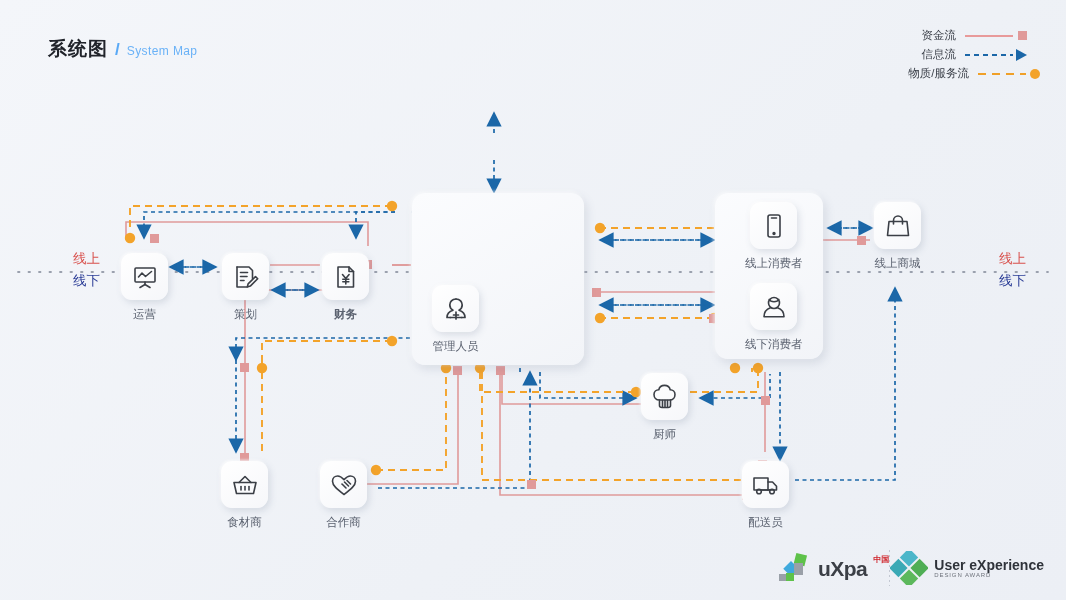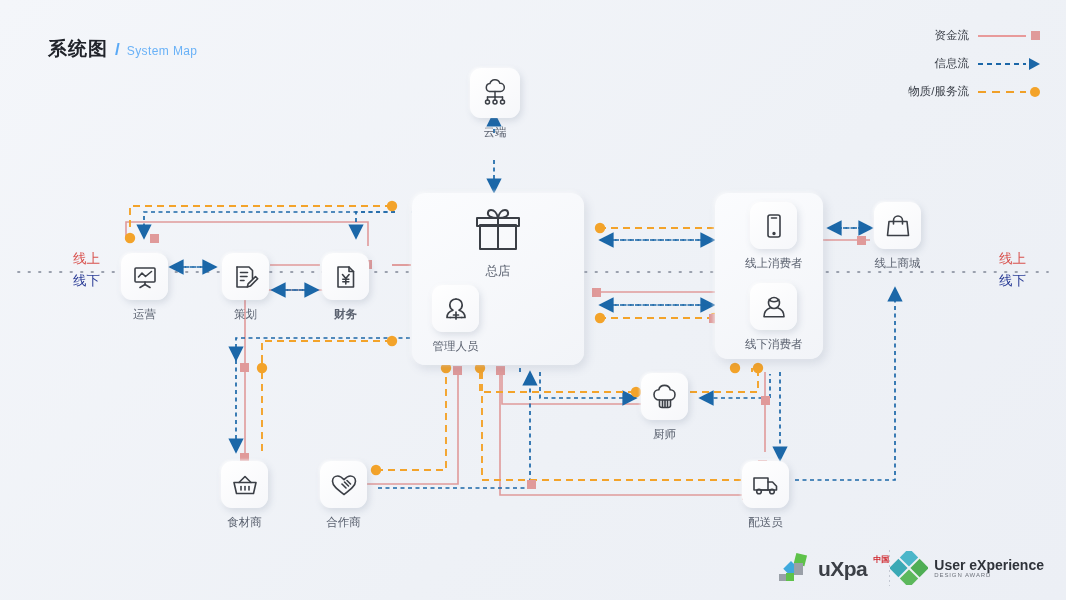--- a/index.html
+++ b/index.html
@@ -16,21 +16,21 @@
   }
   svg.wires { position: absolute; left: 0; top: 0; width: 1066px; height: 600px; pointer-events: none; }
 
   
   #title-block { position: absolute; left: 48px; top: 36px; display: flex; align-items: baseline; gap: 7px; }
   #title-cn { font-size: 19px; font-weight: bold; color: #20232a; letter-spacing: 1px; }
   #title-slash { font-size: 17px; color: #5aa9f6; font-weight: bold; }
   #title-en { font-size: 12px; color: #6ab2f7; letter-spacing: .4px; }
 
   
-  #legend { position: absolute; right: 26px; top: 28px; display: flex; flex-direction: column; gap: 13px; }
+  #legend { position: absolute; right: 26px; top: 28px; display: flex; flex-direction: column; gap: 4px; align-items: center; }
   .legend-row { display: flex; align-items: center; justify-content: flex-end; gap: 9px; }
   .legend-label { font-size: 11.5px; color: #3a3f48; white-space: nowrap; }
   .legend-art { width: 62px; height: 12px; position: relative; }
   .lg-line { position: absolute; left: 0; top: 5px; height: 2px; width: 48px; }
   .lg-line.money { background: #e89a9a; }
   .lg-line.info  { background: repeating-linear-gradient(to right, #1b67a8 0 5px, transparent 5px 9px); height: 2px; }
   .lg-line.goods { background: repeating-linear-gradient(to right, #f0a028 0 8px, transparent 8px 14px); height: 2px; }
   .lg-cap { position: absolute; right: 0; top: 1px; }
   .cap-square { width: 9px; height: 9px; background: #e09a9a; }
   .cap-circle { width: 10px; height: 10px; border-radius: 50%; background: #f3a32a; top: 1px; }
@@ -251,37 +251,20 @@
   </div>
 
   <div class="edge-label edge-on" style="left:46px;  top:250px;">线上</div>
   <div class="edge-label edge-off" style="left:46px;  top:272px;">线下</div>
   <div class="edge-label edge-on" style="left:972px; top:250px;">线上</div>
   <div class="edge-label edge-off" style="left:972px; top:272px;">线下</div>
 
   <div class="group-box" style="left:412px; top:193px; width:172px; height:172px;"></div>
   <div class="group-box" style="left:715px; top:193px; width:108px; height:166px;"></div>
 
-  <div class="node md" style="left:470px; top:68px;">
-    <div class="node-tile">
-      <svg width="30" height="30" viewBox="0 0 30 30" stroke="#3b3f46" stroke-width="1.5" fill="none" stroke-linecap="round" stroke-linejoin="round">
-        <path d="M9.5,13.5 a4,4 0 0 1 .4,-7.9 a5.2,5.2 0 0 1 10,-.3 a3.9,3.9 0 0 1 .6,8.2 z"></path>
-        <line x1="15" y1="13.5" x2="15" y2="19"></line>
-        <line x1="15" y1="19" x2="7.5" y2="19"></line>
-          <line x1="7.5" y1="19" x2="7.5" y2="22"></line>
-        <line x1="15" y1="19" x2="22.5" y2="19"></line>
-          <line x1="22.5" y1="19" x2="22.5" y2="22"></line>
-        <line x1="15" y1="19" x2="15" y2="22"></line>
-        <circle cx="7.5" cy="24" r="2"></circle>
-          <circle cx="15" cy="24" r="2"></circle>
-          <circle cx="22.5" cy="24" r="2"></circle>
-      </svg>
-    </div>
-    <div class="node-label">云端</div>
-  </div>
 
   <div class="node sm" style="left:121px; top:253px;">
     <div class="node-tile">
       <svg width="28" height="28" viewBox="0 0 28 28" stroke="#3b3f46" stroke-width="1.6" fill="none" stroke-linecap="round" stroke-linejoin="round">
         <rect x="4" y="5" width="20" height="14" rx="1"></rect>
         <polyline points="7.5,14 11,10 14.5,13.5 20.5,8.5"></polyline>
         <line x1="14" y1="19" x2="14" y2="21.5"></line>
         <line x1="9" y1="24.5" x2="14" y2="21.5"></line>
         <line x1="19" y1="24.5" x2="14" y2="21.5"></line>
       </svg>
@@ -310,30 +293,20 @@
         <polyline points="17,4 17,8.5 21.5,8.5"></polyline>
         <path d="M10.5,11.5 l3.3,4 l3.3,-4"></path>
         <line x1="10.8" y1="16.2" x2="16.8" y2="16.2"></line>
         <line x1="10.8" y1="18.8" x2="16.8" y2="18.8"></line>
         <line x1="13.8" y1="15.5" x2="13.8" y2="21"></line>
       </svg>
     </div>
     <div class="node-label">财务</div>
   </div>
 
-  <div class="hq-icon-wrap" style="left:412px; width:172px; top:207px;">
-    <svg width="52" height="48" viewBox="0 0 52 48" stroke="#3b3f46" stroke-width="2" fill="none" stroke-linecap="round" stroke-linejoin="round">
-      <rect x="8" y="18" width="36" height="24"></rect>
-      <rect x="5" y="11" width="42" height="8"></rect>
-      <line x1="26" y1="11" x2="26" y2="42"></line>
-      <path d="M26,11 c-1,-5 -4,-8 -7,-8 c-3.2,0 -4.5,4.5 -1,6.5 c2.2,1.3 5.5,1.5 8,1.5z"></path>
-      <path d="M26,11 c1,-5 4,-8 7,-8 c3.2,0 4.5,4.5 1,6.5 c-2.2,1.3 -5.5,1.5 -8,1.5z"></path>
-    </svg>
-    <div class="hq-label">总店</div>
-  </div>
 
   <div class="node sm" style="left:432px; top:285px;">
     <div class="node-tile">
       <svg width="28" height="28" viewBox="0 0 28 28" stroke="#3b3f46" stroke-width="1.7" fill="none" stroke-linecap="round" stroke-linejoin="round">
         <path d="M14,4 c-4,0 -6.2,3 -6.2,6 c0,2.6 1.6,4.3 3.2,5.2 c-3.5,1 -6,3.6 -6,7.3 h3.4"></path>
         <path d="M14,4 c4,0 6.2,3 6.2,6 c0,2.6 -1.6,4.3 -3.2,5.2 c3.5,1 6,3.6 6,7.3 h-3.4"></path>
         <line x1="8.4" y1="22.5" x2="19.6" y2="22.5"></line>
         <line x1="14" y1="17" x2="14" y2="24"></line>
         <line x1="11.5" y1="20" x2="16.5" y2="20"></line>
       </svg>

